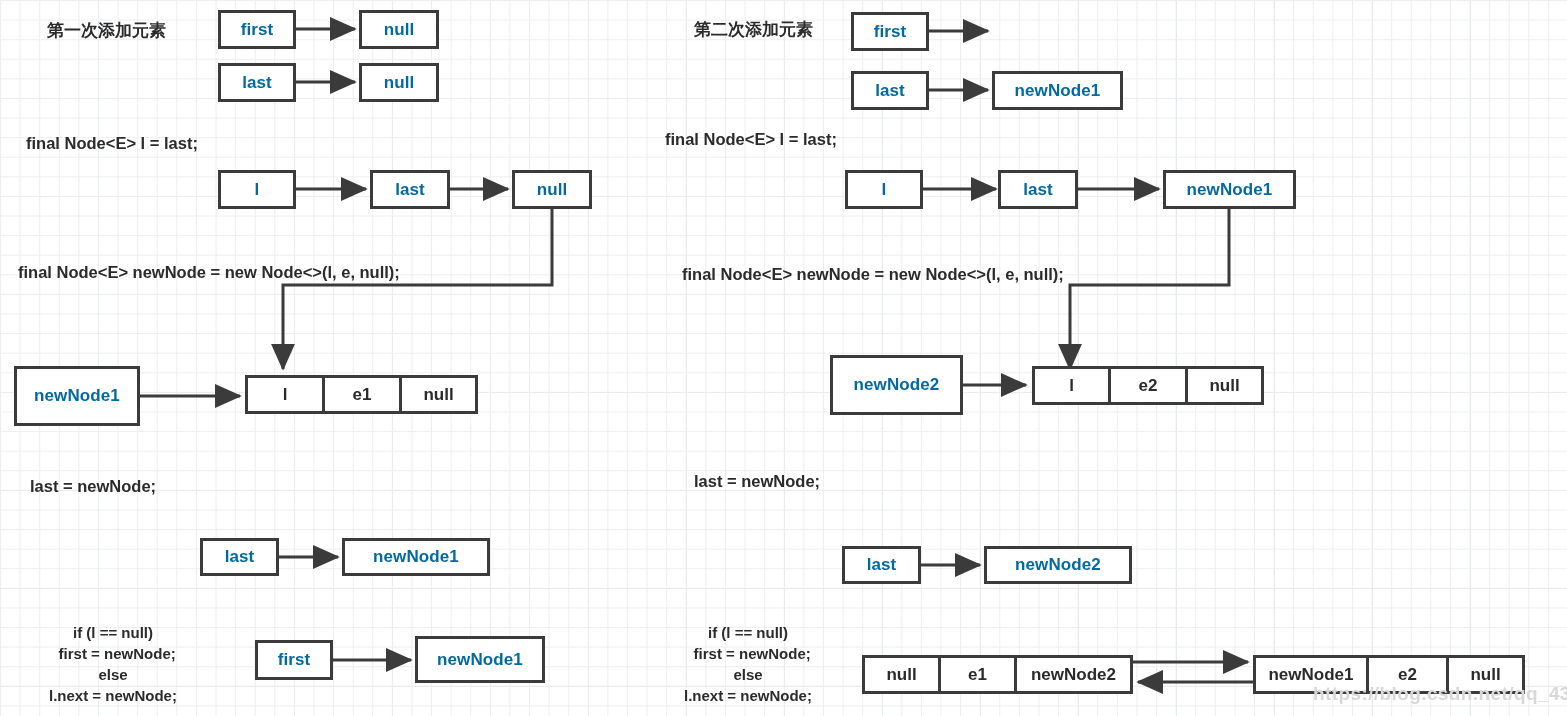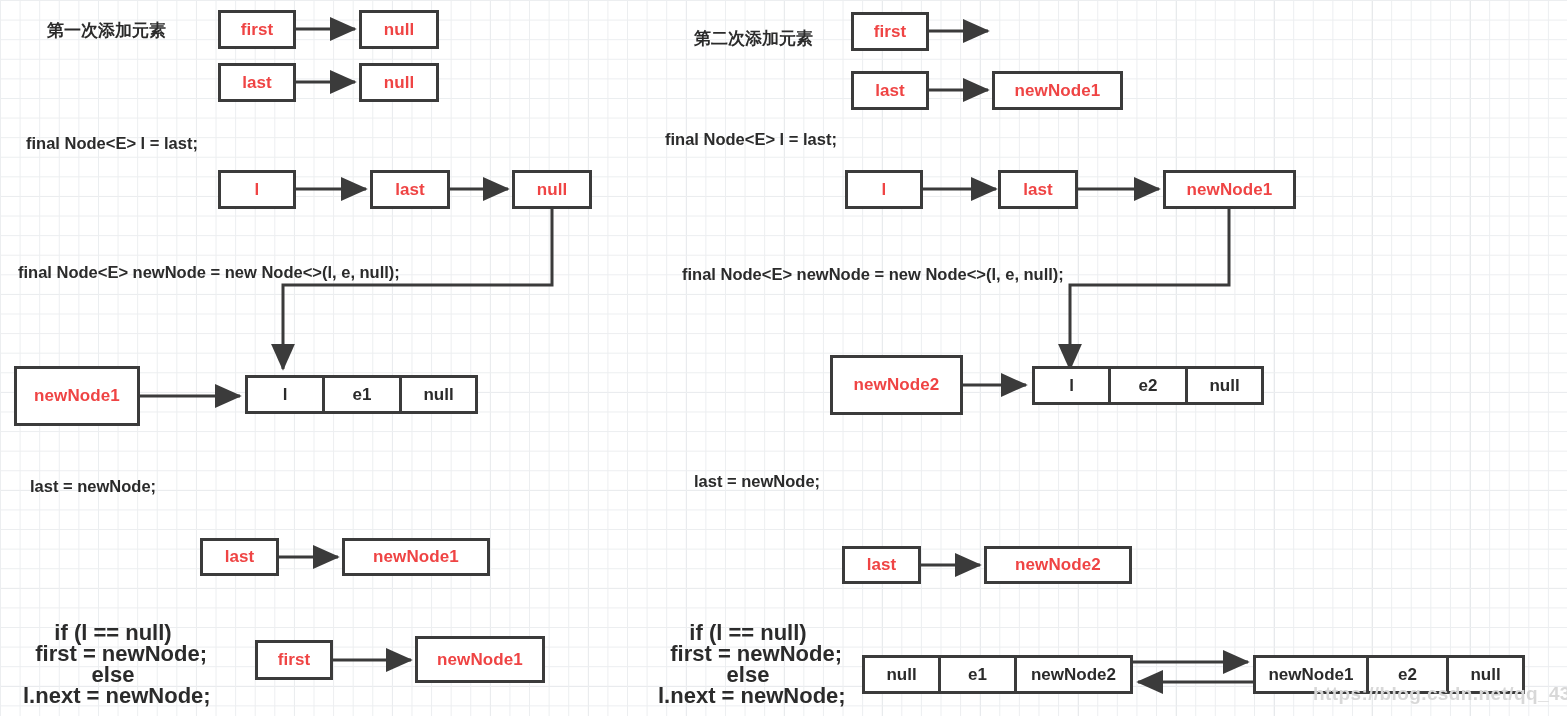--- a/index.html
+++ b/index.html
@@ -27,21 +27,21 @@
 
   .box {
     position: absolute;
     background: #ffffff;
     border: 3px solid #3b3b3b;
     display: flex;
     align-items: center;
     justify-content: center;
     font-weight: bold;
     font-size: 17px;
-    color: #ef4444;
+    color: #0369a1;
     letter-spacing: .1px;
     z-index: 3;
   }
   .node-chain {
     position: absolute;
     display: flex;
     border: 3px solid #3b3b3b;
     background: #ffffff;
     z-index: 3;
   }
@@ -62,21 +62,21 @@
     font-weight: bold;
     font-size: 16.5px;
     color: #2b2b2b;
     white-space: pre;
     z-index: 2;
   }
   .label.cjk { font-size: 17px; }
   .code-block {
     position: absolute;
     font-weight: bold;
-    font-size: 22px;
+    font-size: 15px;
     line-height: 21px;
     color: #2b2b2b;
     text-align: center;
     white-space: pre;
     z-index: 2;
   }
   .watermark {
     position: absolute;
     font-size: 19px;
     color: #d8d8d8;
@@ -130,21 +130,21 @@
 
       <path d="M921,565 L980,565"></path>
 
       <path d="M1133,662 L1248,662"></path>
 
       <path d="M1253,682 L1138,682"></path>
     </g>
   </svg>
 
   <div class="label cjk" style="left:47px; top:19px;">第一次添加元素</div>
-  <div class="label cjk" style="left:694px; top:27px;text-align:center;">第二次添加元素</div>
+  <div class="label cjk" style="left:694px; top:18px;text-align:center;">第二次添加元素</div>
 
   <div class="box" style="left:218px; top:10px; width:78px; height:39px;">first</div>
   <div class="box" style="left:359px; top:10px; width:80px; height:39px;">null</div>
 
   <div class="box" style="left:218px; top:63px; width:78px; height:39px;">last</div>
   <div class="box" style="left:359px; top:63px; width:80px; height:39px;">null</div>
 
   <div class="label" style="left:26px; top:134px;">final Node&lt;E&gt; l = last;</div>
 
   <div class="box" style="left:218px; top:170px; width:78px; height:39px;">l</div>

